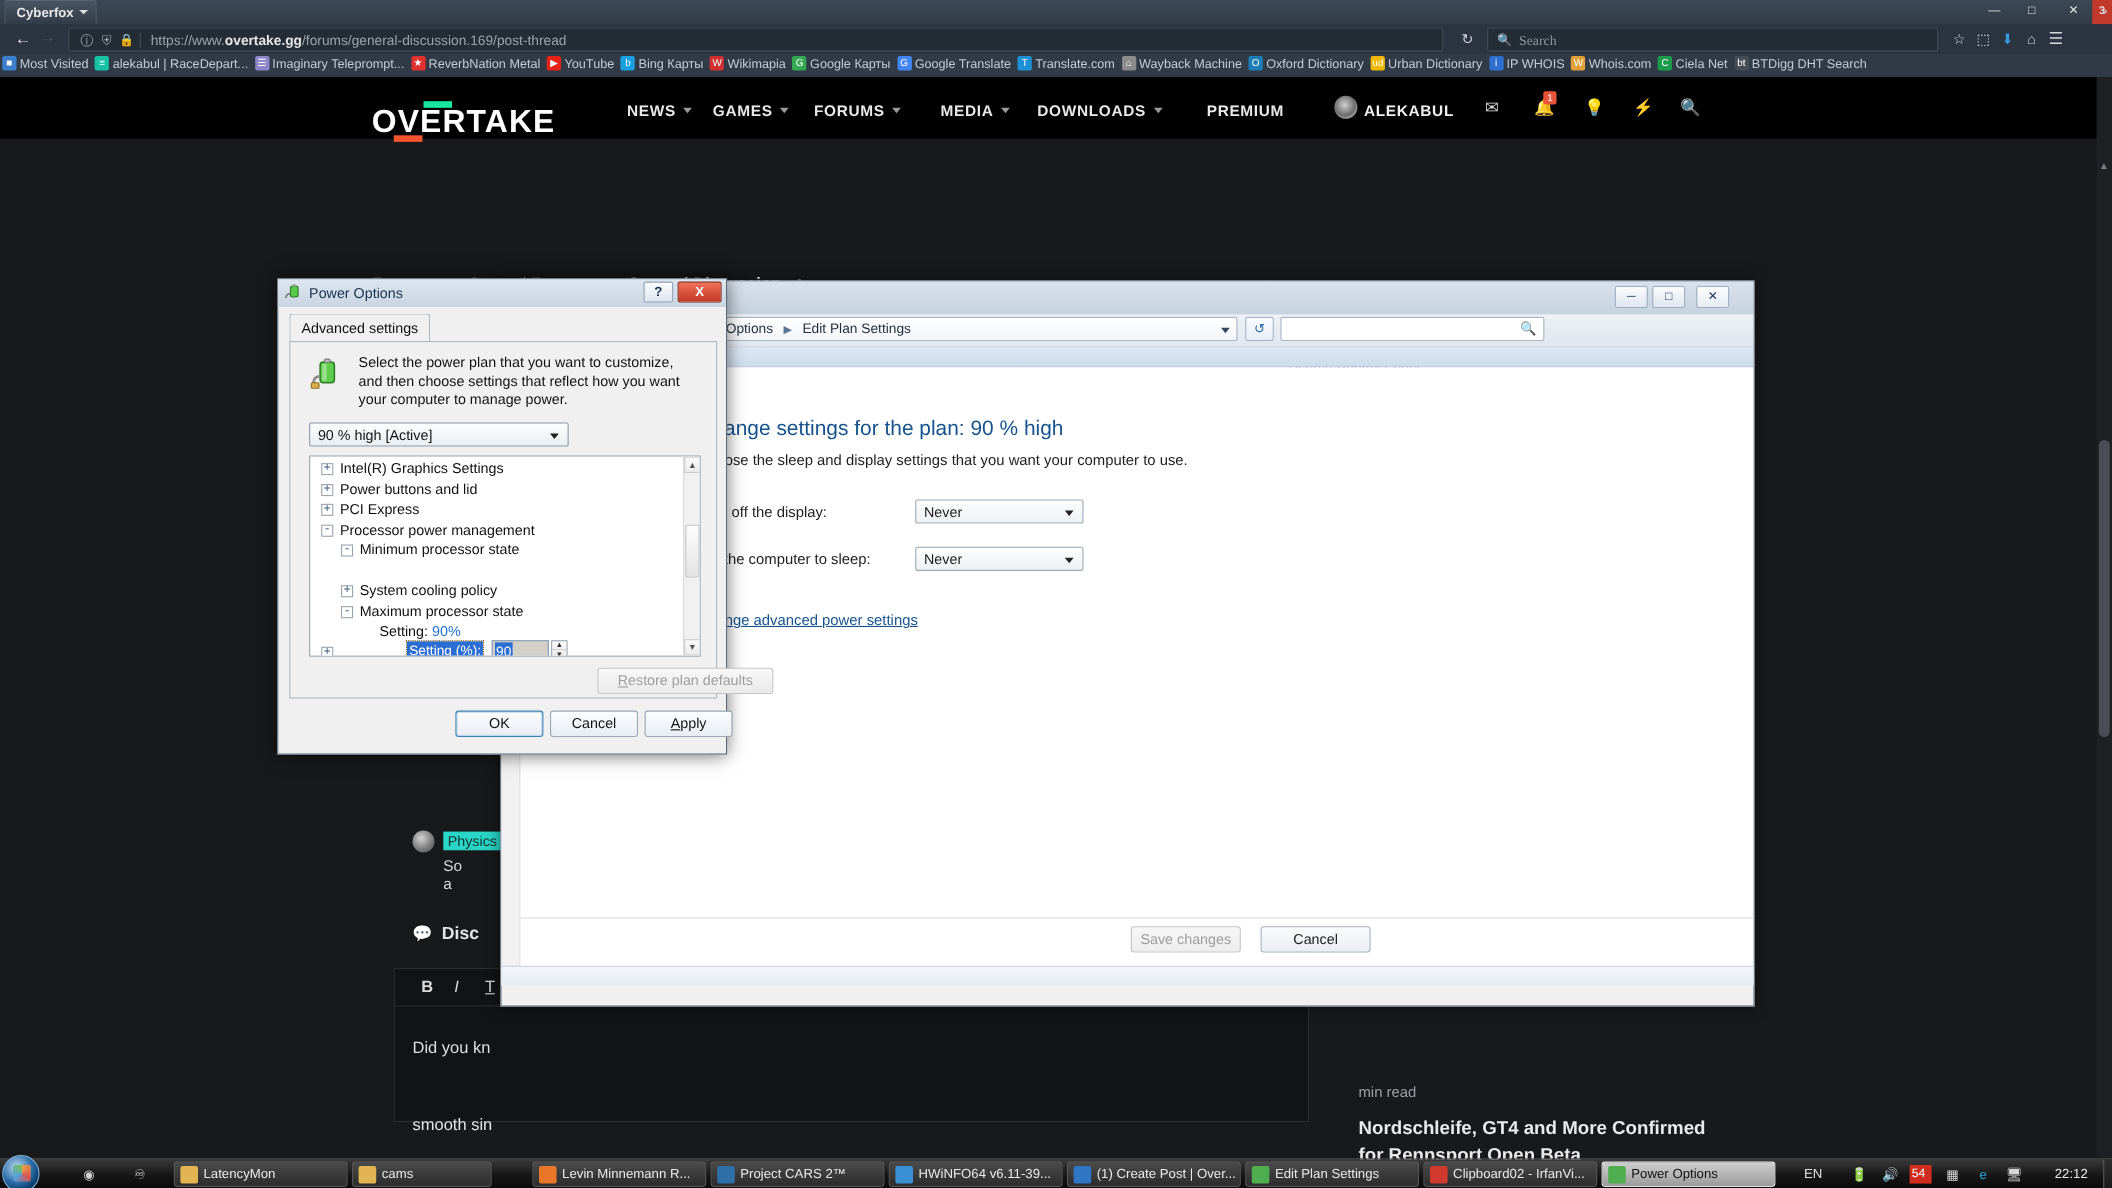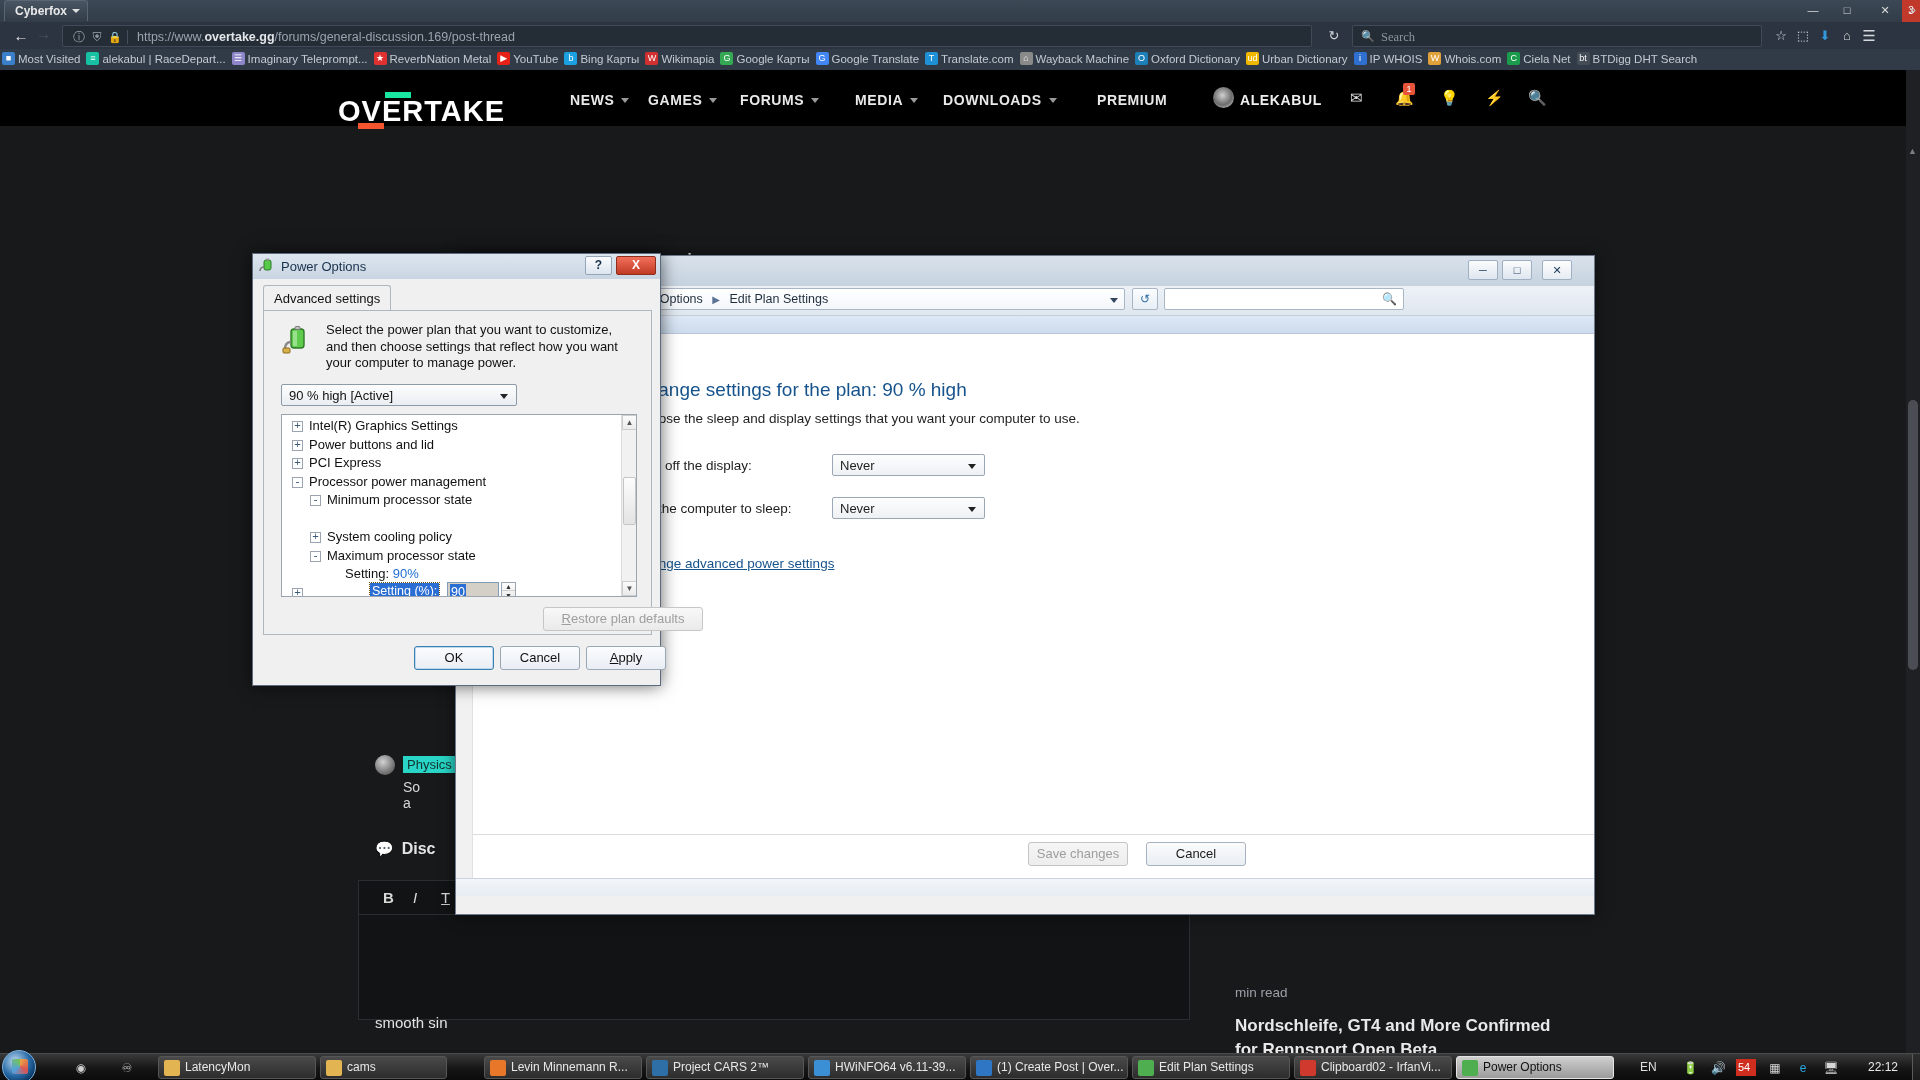--- a/index.html
+++ b/index.html
@@ -367,20 +367,21 @@
   </div>
 
   <div id="editor-box">
     <div id="editor-toolbar">
       <span class="tb-btn" id="tb-b">B</span>
       <span class="tb-btn" id="tb-i">I</span>
       <span class="tb-btn" id="tb-u">T̲</span>
     </div>
   </div>
 
+  <div id="post-body1">Did you kn</div>
   <div id="post-body2">smooth sin</div>
   <div id="editor-divider"></div>
 
   <div style="position:absolute;left:375px;top:985px;width:855px;font-size:15px;color:#e4e4e4;line-height:25px;">If you are running some of the older games like PCars2 try using a plan that is based on "High Performance" but has minimum and maximum</div>
 
   <div id="side-article">
     <div id="sa-meta">min read</div>
     <div id="sa-title">Nordschleife, GT4 and More Confirmed for Rennsport Open Beta</div>
     <div id="sa-by">
       <span>Luca (OverTake) · Updated: Yesterday at</span><br>

